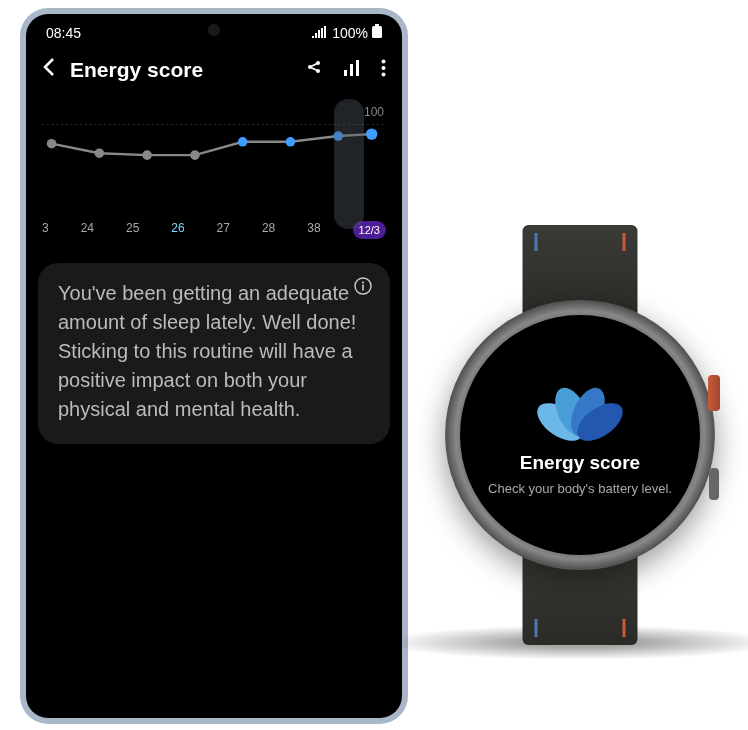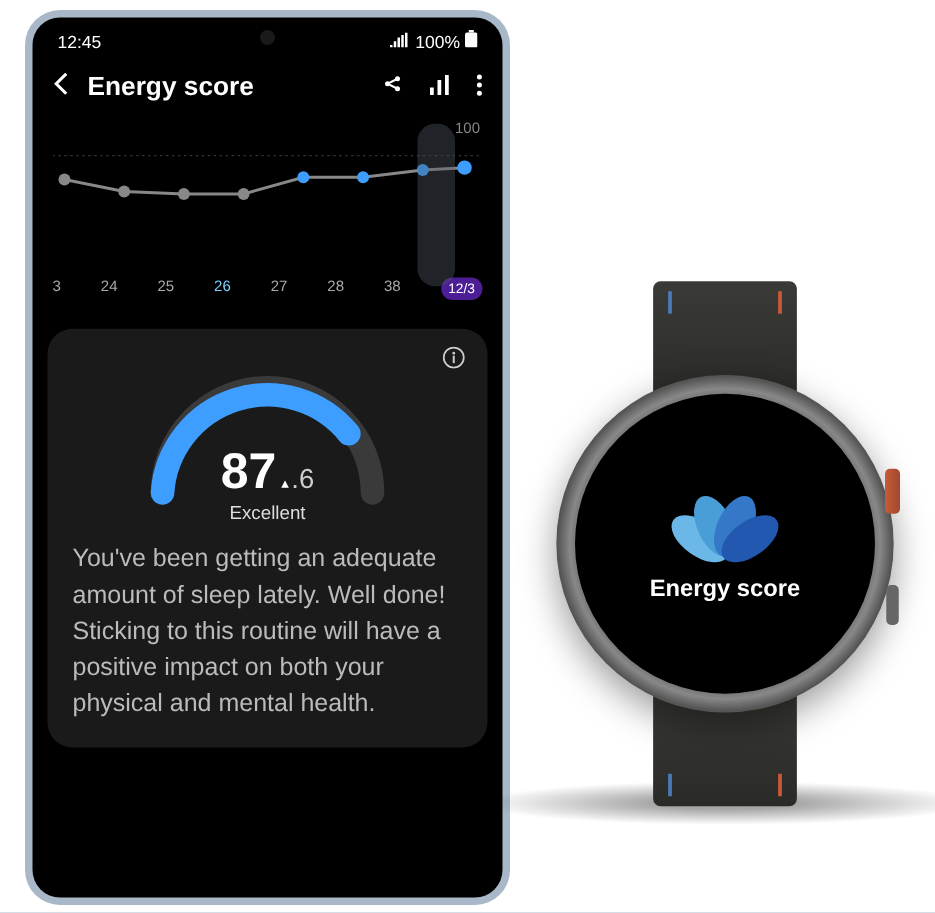--- a/index.html
+++ b/index.html
@@ -65,21 +65,21 @@
 
     .chart-area {
       position: relative;
       height: 160px;
       padding: 10px 16px 0;
     }
     .chart-svg { width: 100%; height: 110px; }
     .max-label {
       position: absolute;
       right: 18px;
-      top: 2px;
+      top: 12px;
       font-size: 12px;
       color: #888;
     }
     .dates {
       display: flex;
       justify-content: space-between;
       padding: 4px 0 0;
       font-size: 12px;
       color: #aaa;
     }
@@ -233,21 +233,21 @@
     }
   </style>
 </head>
 <body>
 
 <div class="phone">
   <div class="phone-screen">
     <div class="camera-hole"></div>
 
     <div class="status-bar">
-      <span>12:45</span>
+      <span>08:45</span>
       <div class="status-right">
         <span>
           <svg width="16" height="12" viewBox="0 0 16 12">
               <path fill="#fff" d="M0 10h2v2H0zm3-3h2v5H3zm3-3h2v8H6zm3-2h2v10H9zm3-2h2v12h-2z"></path>
             </svg>
         </span>
         <span>100%</span>
         <span>
           <svg width="10" height="14" viewBox="0 0 10 14">
               <rect x="0" y="2" width="10" height="12" rx="1.5" fill="#fff"></rect>
@@ -318,32 +318,20 @@
     </div>
 
     <div class="card">
       <span class="info-icon">
         <svg width="18" height="18" viewBox="0 0 18 18">
             <circle cx="9" cy="9" r="8" fill="none" stroke="#ccc" stroke-width="1.4"></circle>
             <circle cx="9" cy="5.5" r="1.1" fill="#ccc"></circle>
             <rect x="8.2" y="7.5" width="1.6" height="6" fill="#ccc"></rect>
           </svg>
       </span>
-      <div class="gauge-wrap">
-        <svg class="gauge" viewBox="0 0 200 110">
-          <path d="M 20 100 A 80 80 0 0 1 180 100" fill="none" stroke="#3a3a3a" stroke-width="18" stroke-linecap="round"></path>
-          <path d="M 20 100 A 80 80 0 0 1 162 55" fill="none" stroke="#3d9eff" stroke-width="18" stroke-linecap="round"></path>
-        </svg>
-        <div class="score-val">
-          <span class="score-main">87</span>
-          <span class="score-up">▴</span>
-          <span class="score-dec">.6</span>
-        </div>
-        <div class="score-label">Excellent</div>
-      </div>
 
       <div class="summary-text">You've been getting an adequate amount of sleep lately. Well done! Sticking to this routine will have a positive impact on both your physical and mental health.</div>
     </div>
   </div>
 </div>
 
 <div class="watch-wrap">
   <div class="shadow-bar"></div>
   <div class="band-top"></div>
   <div class="band-bottom"></div>
@@ -351,15 +339,16 @@
     <div class="watch-crown"></div>
     <div class="watch-btn"></div>
     <div class="watch-screen">
       <svg class="petals" viewBox="0 0 100 70">
         <ellipse cx="30" cy="50" rx="14" ry="26" transform="rotate(-55 30 50)" fill="#6bb8e8"></ellipse>
         <ellipse cx="42" cy="40" rx="14" ry="26" transform="rotate(-25 42 40)" fill="#4a9ed8"></ellipse>
         <ellipse cx="58" cy="40" rx="14" ry="26" transform="rotate(25 58 40)" fill="#3578c8"></ellipse>
         <ellipse cx="70" cy="50" rx="14" ry="26" transform="rotate(55 70 50)" fill="#2258b0"></ellipse>
       </svg>
       <div class="watch-title">Energy score</div>
+      <div class="watch-sub">Check your body's battery level.</div>
     </div>
   </div>
 </div>
 
 </body></html>

